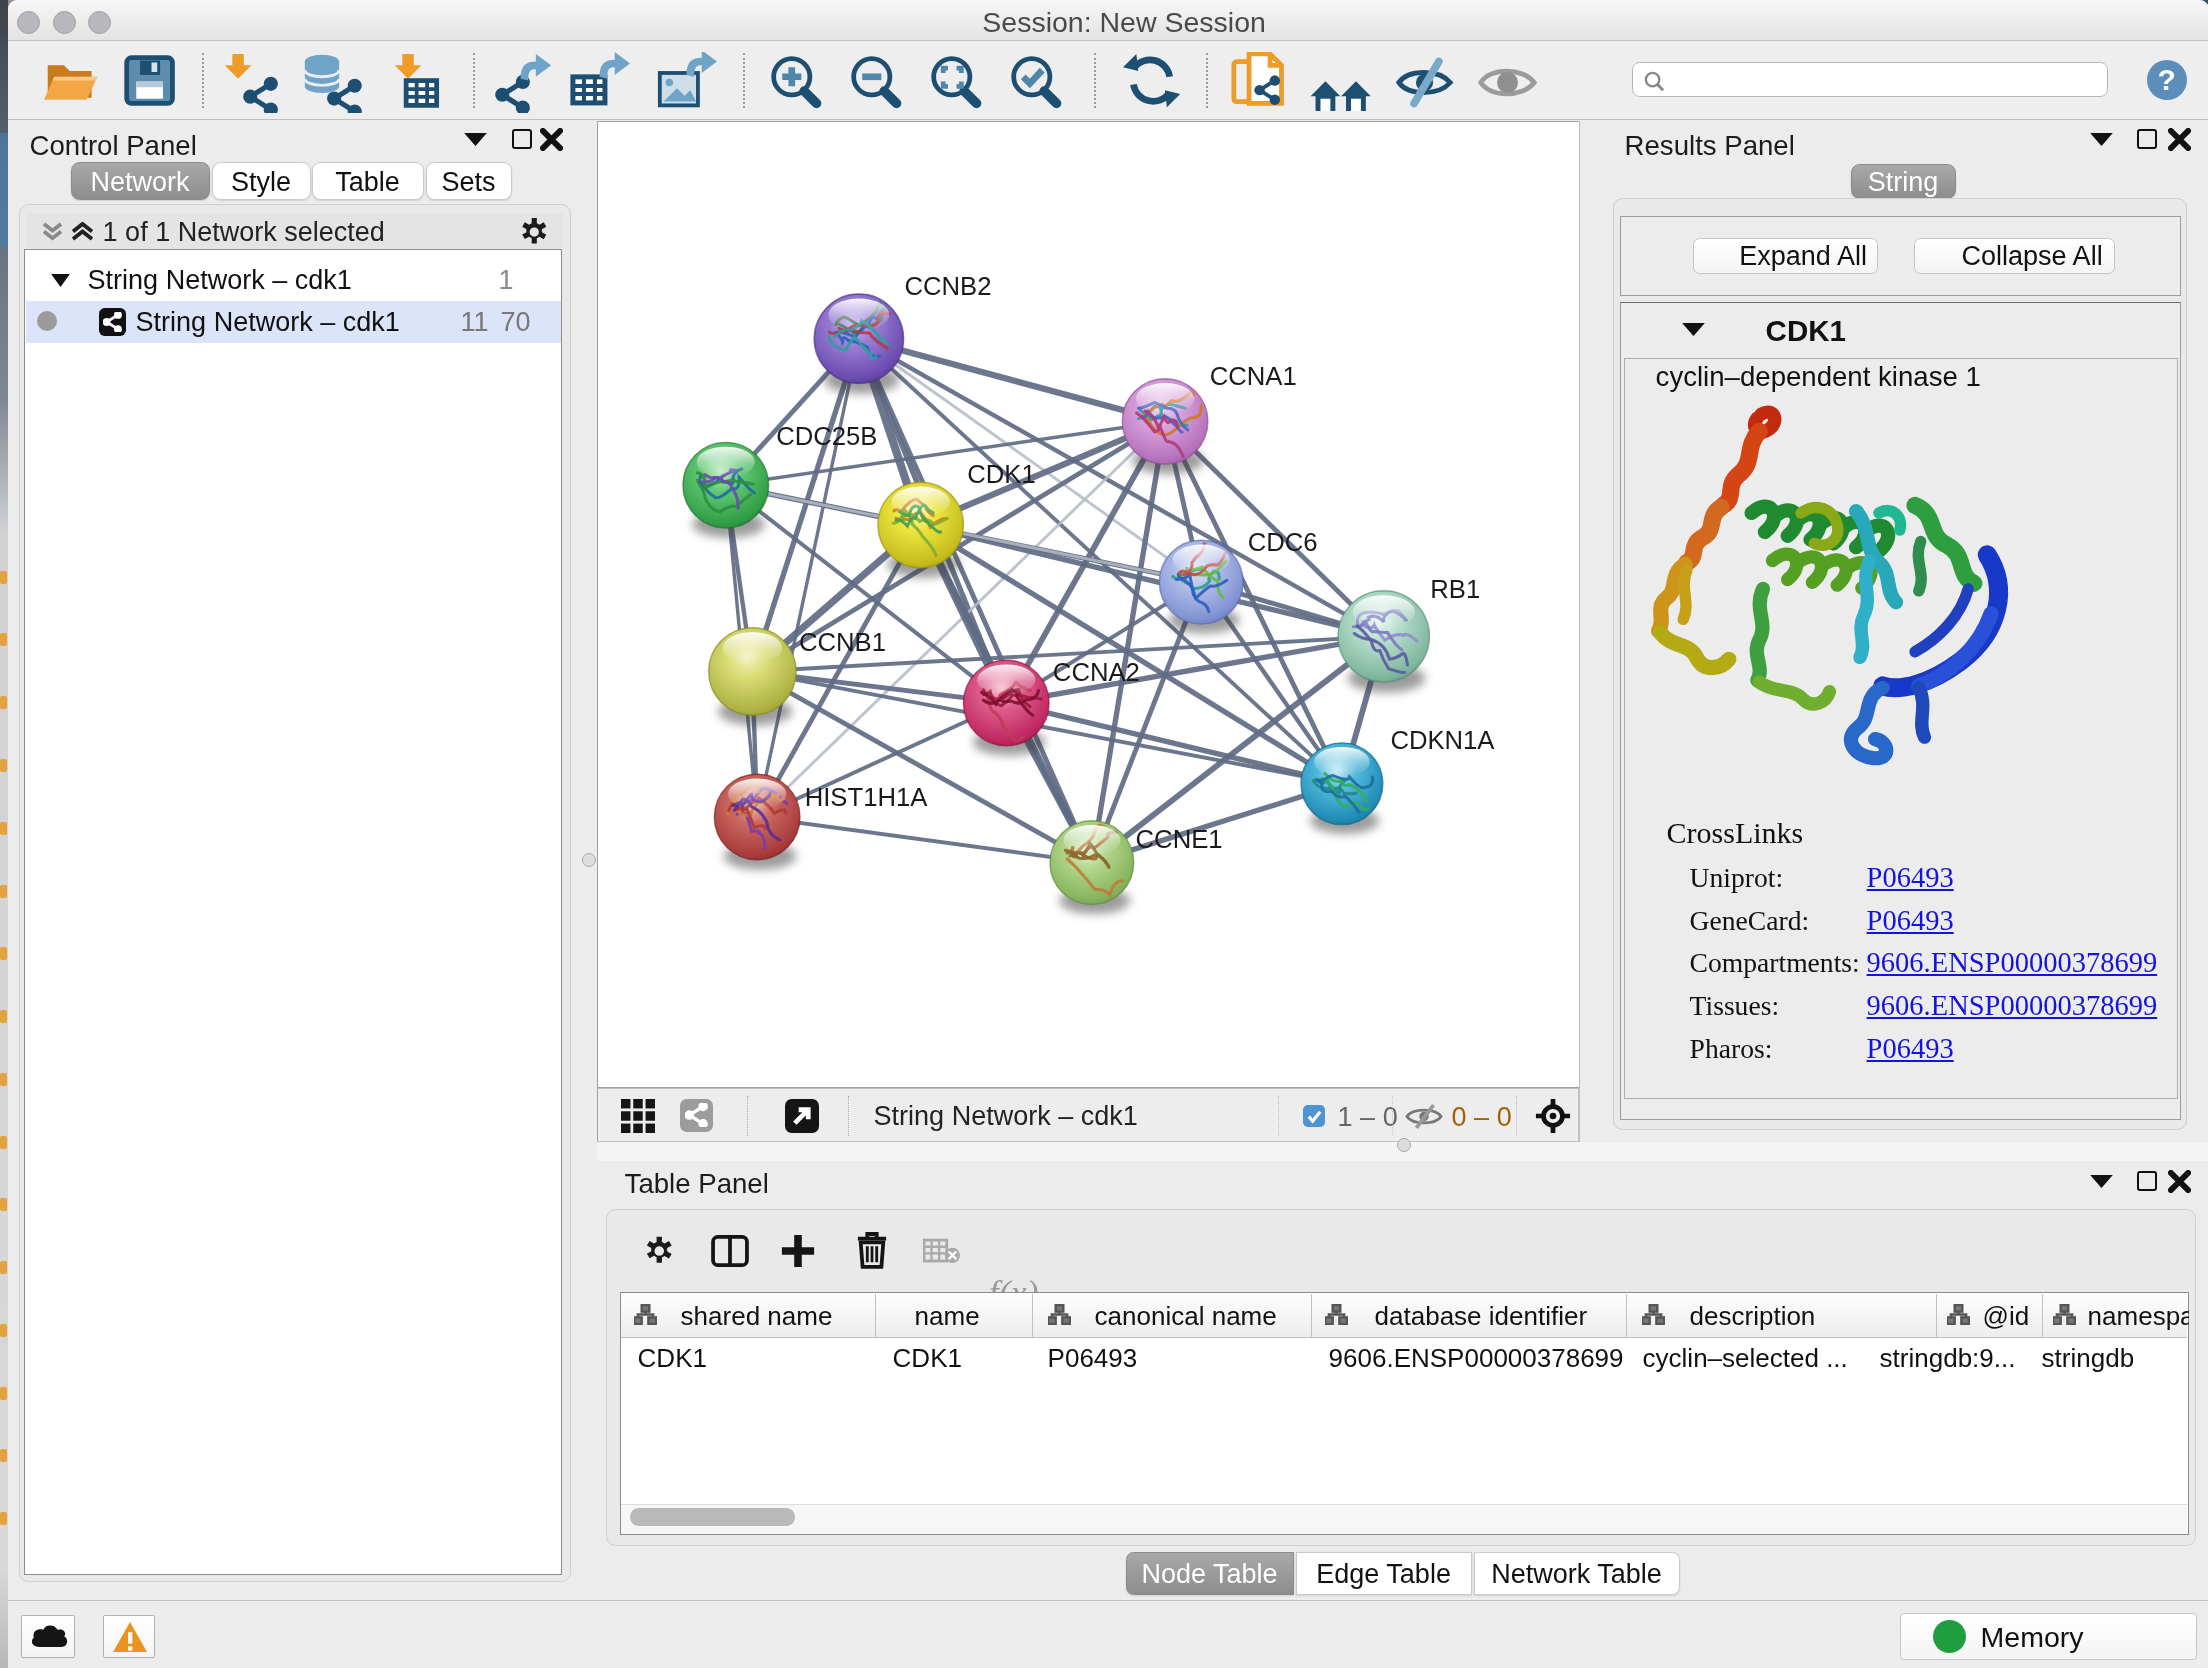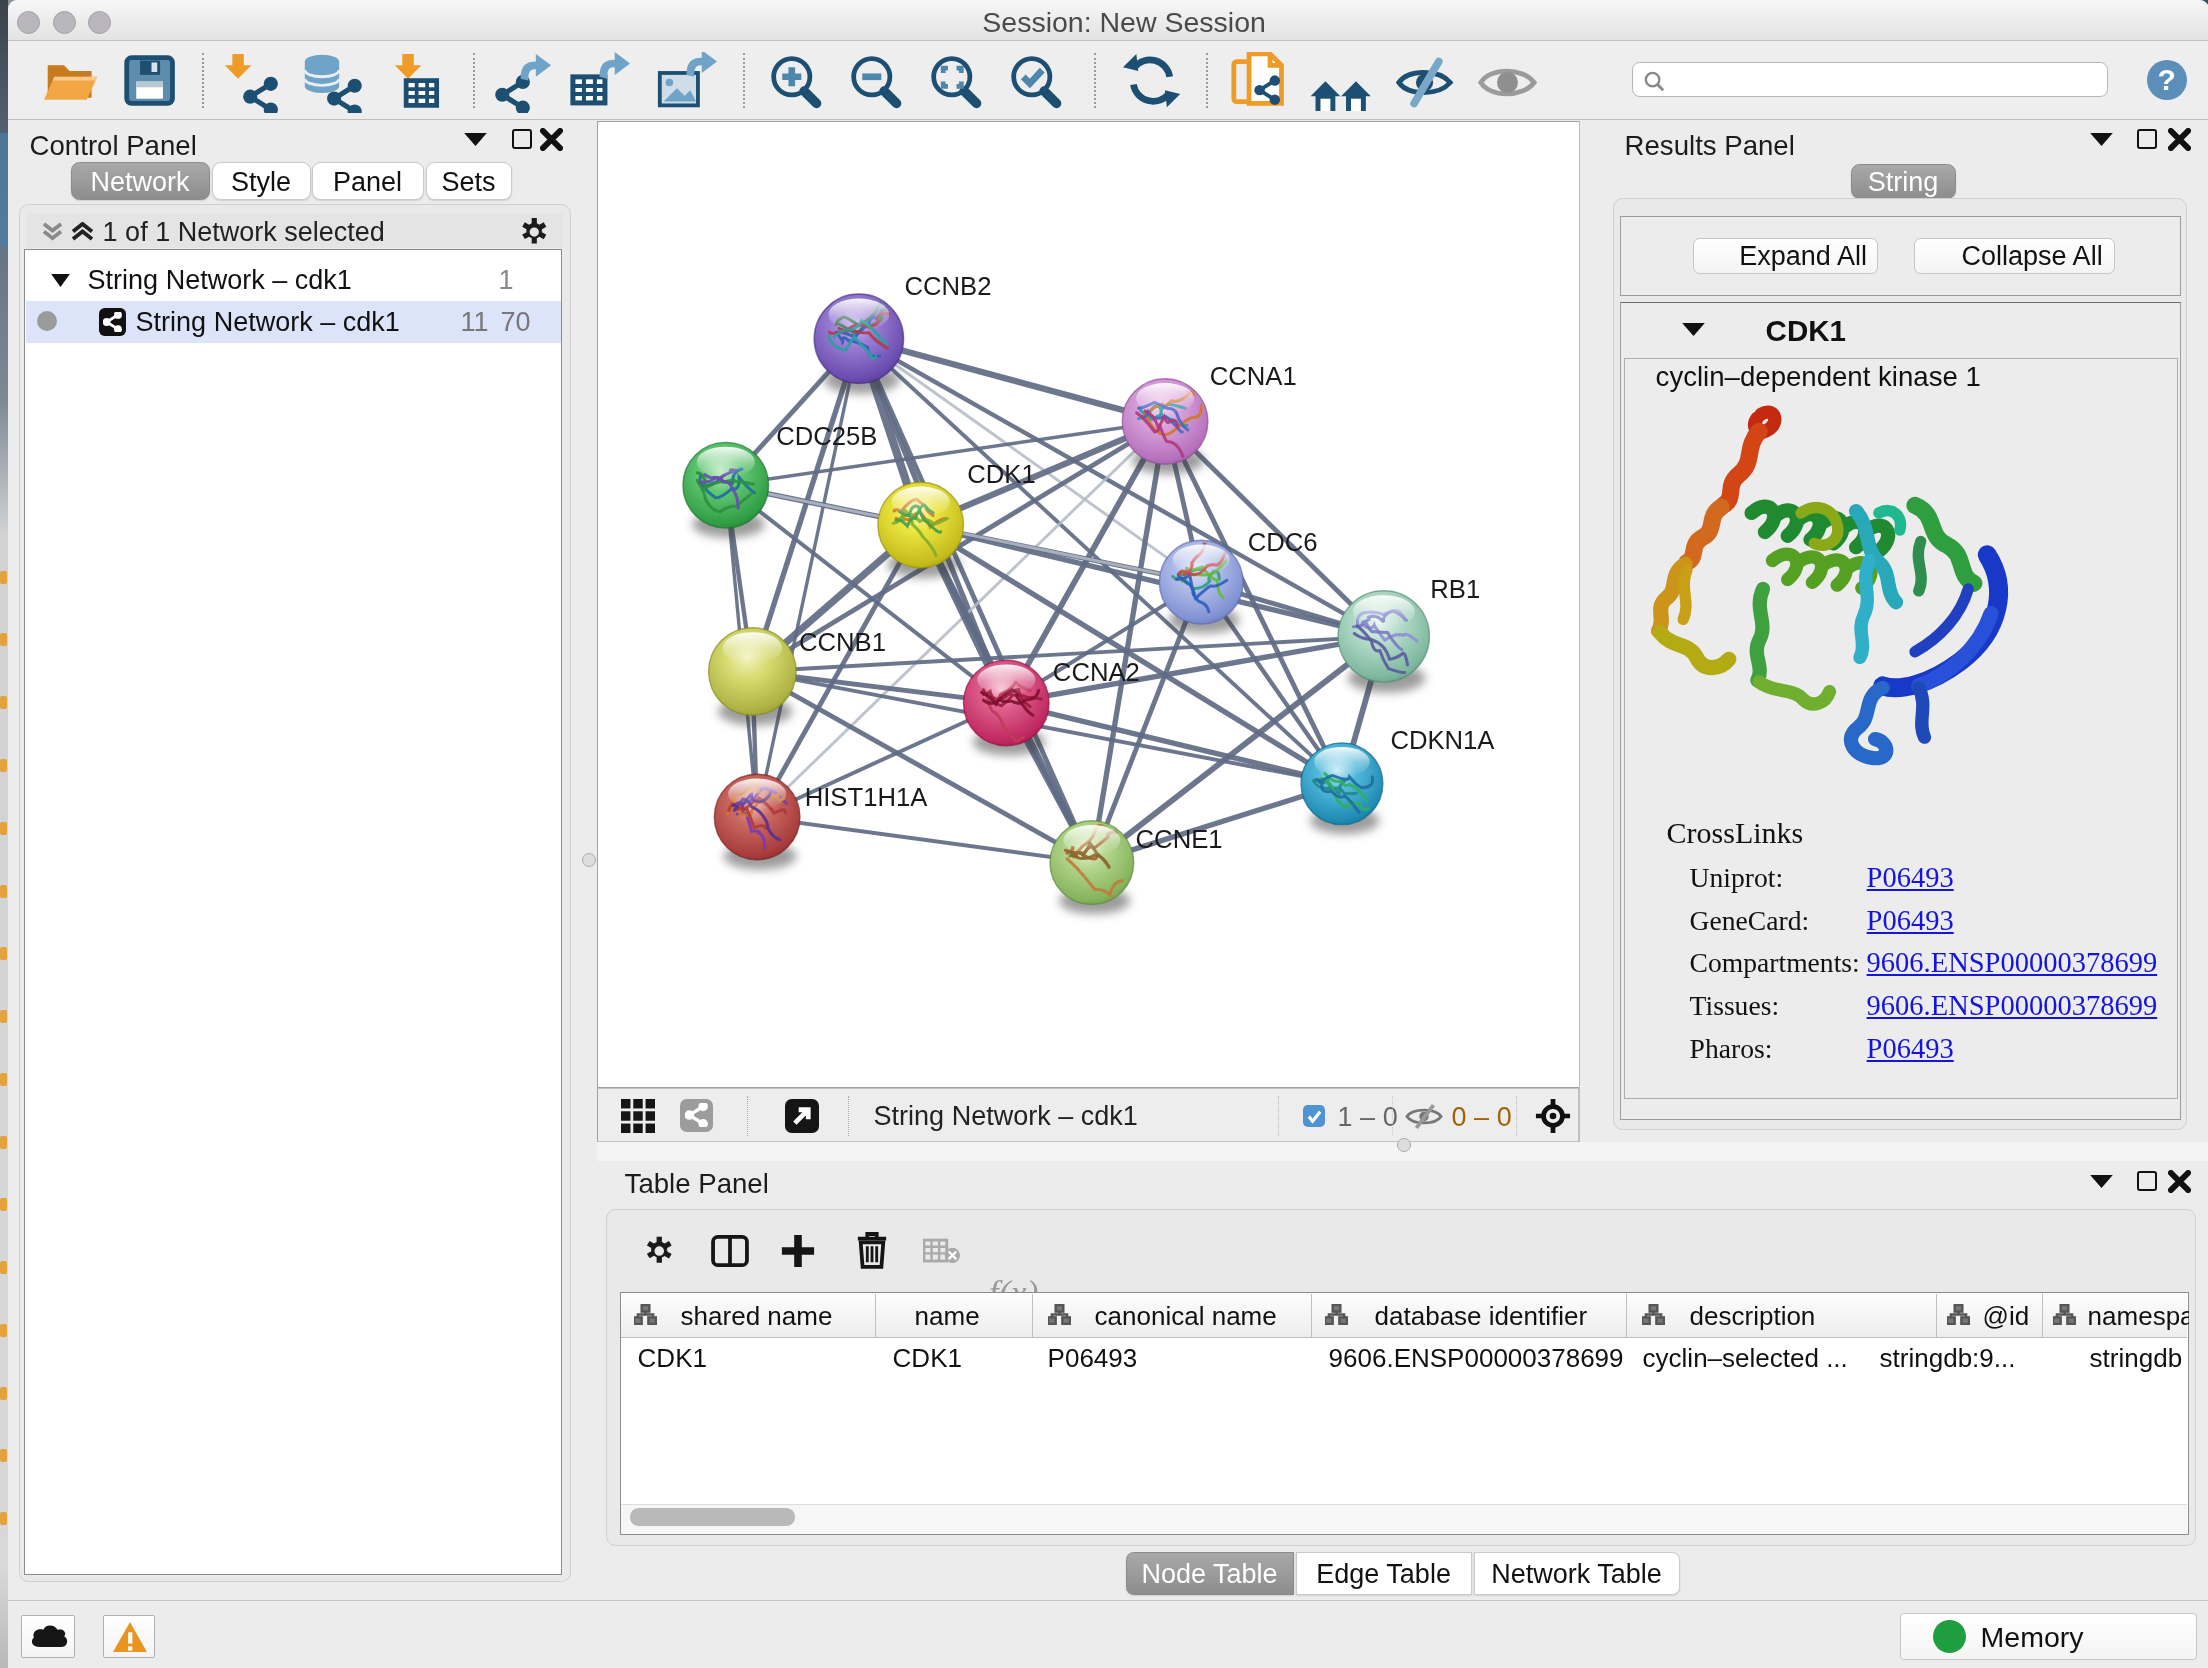--- a/index.html
+++ b/index.html
@@ -198,21 +198,21 @@
 <div class="abs ptitle" style="left:22px;top:130px;">Control Panel</div>
 <svg class="abs" style="left:455px;top:131px;" width="25" height="17" viewBox="0 0 26 18">
       <path d="M1 2h24L13 16z" fill="#111"></path>
     </svg>
     <div class="abs" style="left:504px;top:129px;width:20px;height:20px;border:2.9px solid #111;border-radius:2.9px;"></div>
     <svg class="abs" style="left:532px;top:128px;" width="23" height="23" viewBox="0 0 24 24">
       <path d="M3 3 21 21M21 3 3 21" stroke="#111" stroke-width="6" stroke-linecap="round"></path>
     </svg>
 <div class="tab tabsel" style="left:63px;top:162px;width:139px;line-height:38px;">Network</div>
 <div class="tab" style="left:204px;top:162px;width:99px;line-height:38px;">Style</div>
-<div class="tab" style="left:304px;top:162px;width:112px;line-height:38px;">Panel</div>
+<div class="tab" style="left:304px;top:162px;width:112px;line-height:38px;">Table</div>
 <div class="tab" style="left:418px;top:162px;width:86px;line-height:38px;">Sets</div>
 <div class="panelbox" style="left:11.4px;top:204px;width:552px;height:1378px;"></div>
 <div class="abs" style="left:19px;top:213px;width:536px;height:35px;background:#e4e4e4;"></div>
 <svg class="abs" style="left:34px;top:222px;" width="21" height="19" viewBox="0 0 22 20">
       <g stroke="#8a8a8a" stroke-width="4" fill="none">
         <path d="M2 2l9 7 9-7"></path>
         <path d="M2 10l9 7 9-7"></path>
       </g>
     </svg>
 <svg class="abs" style="left:63px;top:222px;" width="23" height="19" viewBox="0 0 24 20">
@@ -755,21 +755,21 @@
 <div class="abs" style="left:1367px;top:1301px;font-size:26px;color:#111;white-space:nowrap;">database identifier</div>
 <div class="abs" style="left:1682px;top:1301px;font-size:26px;color:#111;white-space:nowrap;">description</div>
 <div class="abs" style="left:1975px;top:1301px;font-size:26px;color:#111;white-space:nowrap;">@id</div>
 <div class="abs" style="left:2080px;top:1301px;font-size:26px;color:#111;white-space:nowrap;width:101px;overflow:hidden;">namespace</div>
 <div class="abs" style="left:630px;top:1343px;font-size:26px;color:#111;white-space:nowrap;">CDK1</div>
 <div class="abs" style="left:885px;top:1343px;font-size:26px;color:#111;white-space:nowrap;">CDK1</div>
 <div class="abs" style="left:1040px;top:1343px;font-size:26px;color:#111;white-space:nowrap;">P06493</div>
 <div class="abs" style="left:1321px;top:1343px;font-size:26px;color:#111;white-space:nowrap;">9606.ENSP00000378699</div>
 <div class="abs" style="left:1635px;top:1343px;font-size:26px;color:#111;white-space:nowrap;">cyclin–selected ...</div>
 <div class="abs" style="left:1872px;top:1343px;font-size:26px;color:#111;white-space:nowrap;">stringdb:9...</div>
-<div class="abs" style="left:2034px;top:1343px;font-size:26px;color:#111;white-space:nowrap;margin-left:48px;">stringdb</div>
+<div class="abs" style="left:2034px;top:1343px;font-size:26px;color:#111;white-space:nowrap;">stringdb</div>
 <div class="abs" style="left:613px;top:1504px;width:1566px;height:29.5px;background:#f6f6f6;border-top:1px solid #ddd;"></div>
 <div class="abs" style="left:622px;top:1508px;width:165px;height:18px;background:#b9b9b9;border-radius:8.6px;"></div>
 <div class="tab tabsel" style="left:1118px;top:1552px;width:168px;height:43px;line-height:43px;border-radius:7.6px 0 0 7.6px;">Node Table</div>
 <div class="tab" style="left:1288px;top:1552px;width:176px;height:43px;line-height:43px;border-radius:0;">Edge Table</div>
 <div class="tab" style="left:1466px;top:1552px;width:206px;height:43px;line-height:43px;border-radius:0 7.6px 7.6px 0;">Network Table</div>
 <div class="abs" style="left:0;top:1600px;width:2201px;height:68px;background:#ececec;border-top:1.9px solid #c3c3c3;"></div>
 <div class="btn" style="left:13.3px;top:1615px;width:54px;height:43px;border-radius:1.9px;border:1.9px solid #b0b0b0;"></div>
 <svg class="abs" style="left:22px;top:1624px;" width="38" height="25" viewBox="0 0 40 26">
       <path d="M10 24 C 2 24 0 18 4 14 C 2 8 8 4 14 6 C 16 0 26 0 29 6 C 35 4 39 9 36 13 C 41 15 40 24 33 24z" fill="#151515"></path>
     </svg>

